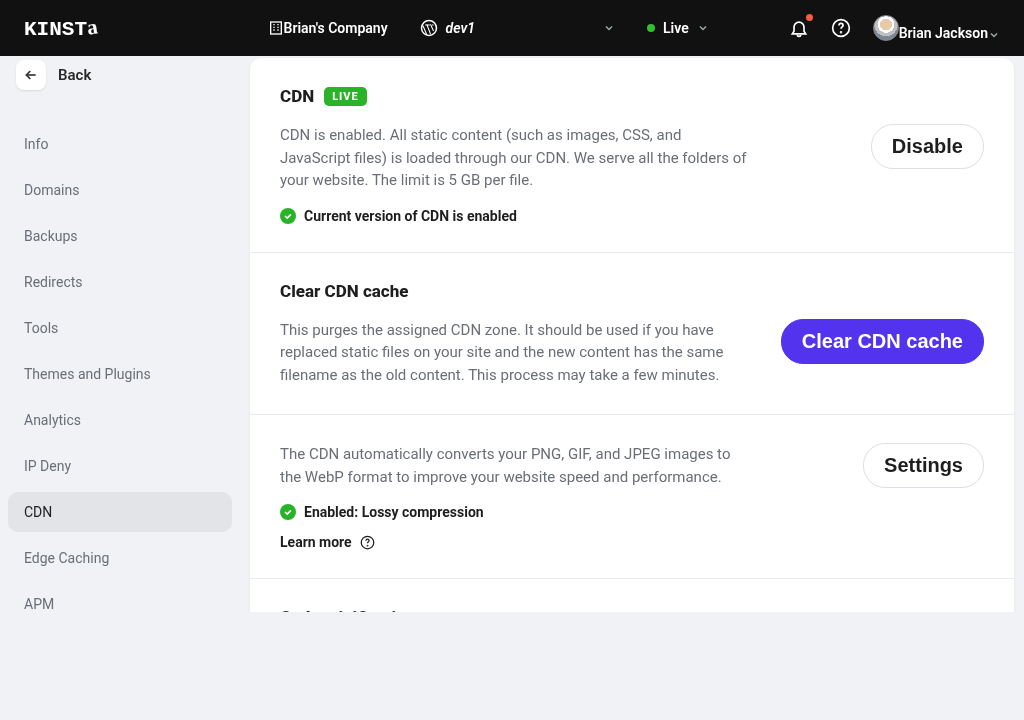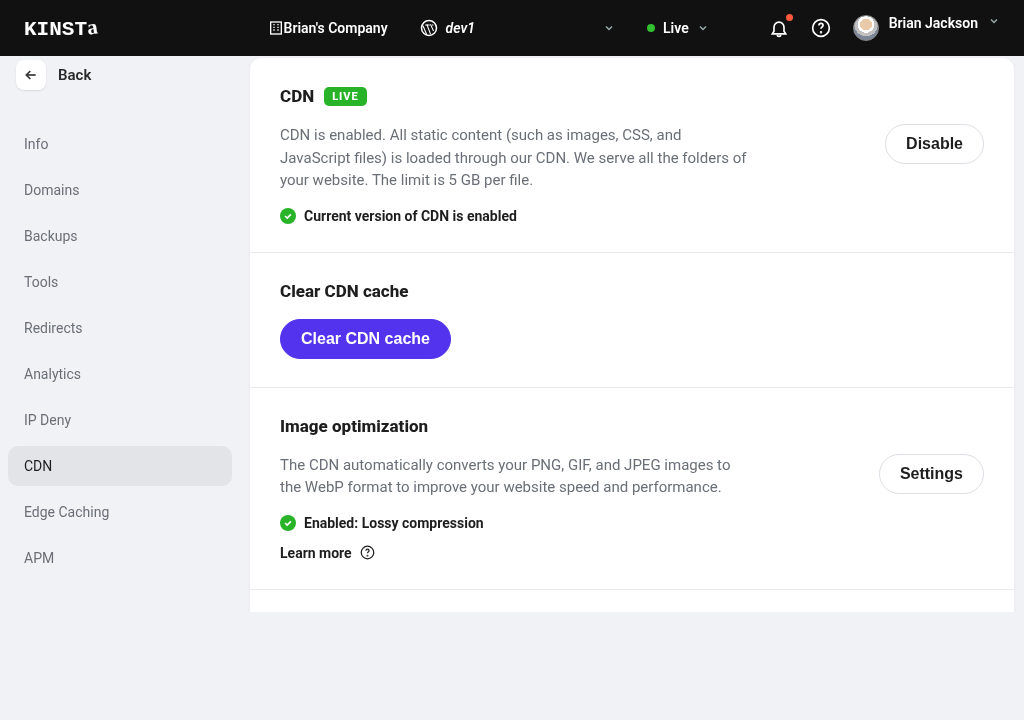--- a/index.html
+++ b/index.html
@@ -31,21 +31,21 @@
   .section:last-child { border-bottom:none; }
   .section-head { display:flex; align-items:flex-start; justify-content:space-between; gap:24px; }
   .section-title-row { display:flex; align-items:center; gap:10px; margin-bottom:18px; }
   .section-title { font-size:17px; font-weight:800; color:#1e1e1e; }
   .live-badge { background:#29b329; color:#fff; font-size:11px; font-weight:800; letter-spacing:1px; padding:3px 8px; border-radius:5px; }
   .section-body { color:#6a6f77; font-size:15px; line-height:1.5; max-width:470px; }
   .status-row { display:flex; align-items:center; gap:8px; margin-top:16px; font-size:14px; }
   .status-row .label { font-weight:700; color:#1e1e1e; }
   .check-icon { width:16px;height:16px; border-radius:50%; background:#29b329; display:inline-flex;align-items:center;justify-content:center; }
   .learn-more { display:flex; align-items:center; gap:8px; margin-top:14px; font-size:14px; font-weight:700; color:#1e1e1e; cursor:pointer;text-align:right; }
-  .btn { border-radius:22px; padding:10px 20px; font-size:16px; font-weight:700; cursor:pointer; border:1px solid #dcdfe4; background:#fff; color:#1e1e1e; white-space:nowrap; }
+  .btn { border-radius:22px; padding:10px 20px; font-size:20px; font-weight:700; cursor:pointer; border:1px solid #dcdfe4; background:#fff; color:#1e1e1e; white-space:nowrap; }
   .btn-primary { background:#5333ed; border-color:#5333ed; color:#fff; }
   svg { display:block; }
 </style>
 </head>
 <body>
 
 <div class="header" style="position:absolute;top:0;left:0;right:0">
   <div style="font-weight:900;font-size:21px;letter-spacing:0px;">
     <span style="font-family:Liberation Mono, monospace">KINST</span><span style="display:inline-block;transform:translateY(-1px) rotate(-8deg);font-family:Arial Black">a</span>
   </div>
@@ -87,21 +87,21 @@
         </svg>
       <span class="bell-badge"></span>
     </div>
     <div>
       <svg width="20" height="20" viewBox="0 0 24 24" fill="none" stroke="#fff" stroke-width="2">
           <circle cx="12" cy="12" r="10"></circle>
           <path d="M9.5 9a2.5 2.5 0 115 0c0 1.5-2.5 2-2.5 4"></path>
           <circle cx="12" cy="17" r="0.5" fill="#fff"></circle>
         </svg>
     </div>
-    <div style="display:flex;align-items:flex-start;gap:10px">
+    <div style="display:flex;align-items:flex-end;">
       <div class="avatar"></div>
       <span class="username">Brian Jackson</span>
       <svg width="12" height="12" viewBox="0 0 24 24" fill="none" stroke="#9aa" stroke-width="3">
           <polyline points="6 9 12 15 18 9"></polyline>
         </svg>
     </div>
   </div>
 </div>
 
 <div class="layout" style="padding-top:36px;height:612px">
@@ -112,22 +112,23 @@
             <line x1="19" y1="12" x2="5" y2="12"></line>
             <polyline points="11 18 5 12 11 6"></polyline>
           </svg>
       </div>
       <span class="back-label">Back</span>
     </div>
     <div id="nav-list">
         <div class="nav-item">Info</div>
         <div class="nav-item">Domains</div>
         <div class="nav-item">Backups</div>
+        <div class="nav-item">Redirects</div>
         <div class="nav-item">Tools</div>
-        <div class="nav-item">Redirects</div>
+        <div class="nav-item">Themes and Plugins</div>
         <div class="nav-item">Analytics</div>
         <div class="nav-item">IP Deny</div>
         <div class="nav-item active">CDN</div>
         <div class="nav-item">Edge Caching</div>
         <div class="nav-item">APM</div>
       </div>
   </div>
 
   <div class="main">
     <div class="panel">
@@ -151,28 +152,26 @@
           </div>
           <button class="btn">Disable</button>
         </div>
       </div>
 
       <div class="section">
         <div class="section-title-row">
           <span class="section-title">Clear CDN cache</span>
         </div>
         <div class="section-head">
+          <div class="section-body">This purges the assigned CDN zone. It should be used if you have replaced static files on your site and the new content has the same filename as the old content. This process may take a few minutes.</div>
           <button class="btn btn-primary">Clear CDN cache</button>
         </div>
       </div>
 
       <div class="section">
-        <div class="section-title-row">
-          <span class="section-title">Image optimization</span>
-        </div>
         <div class="section-head">
           <div>
             <div class="section-body">The CDN automatically converts your PNG, GIF, and JPEG images to the WebP format to improve your website speed and performance.</div>
             <div class="status-row">
               <span class="check-icon">
                 <svg width="10" height="10" viewBox="0 0 24 24" fill="none" stroke="#fff" stroke-width="4">
                     <polyline points="5 12 10 17 19 8"></polyline>
                   </svg>
               </span>
               <span class="label">Enabled: Lossy compression</span>

